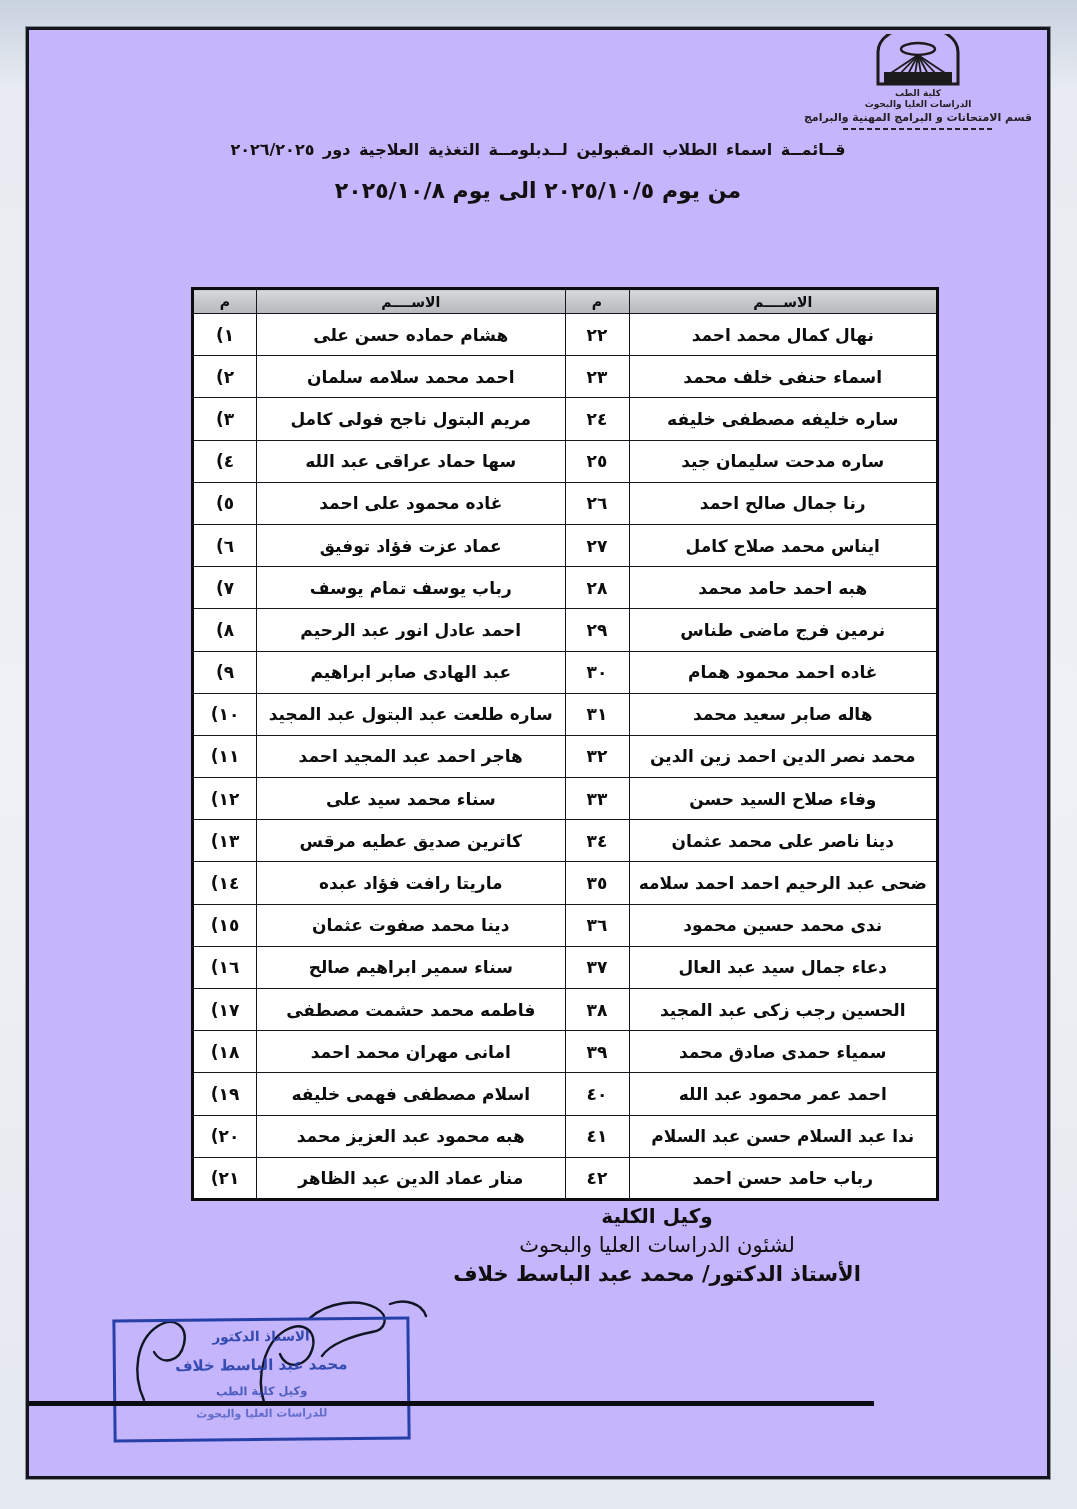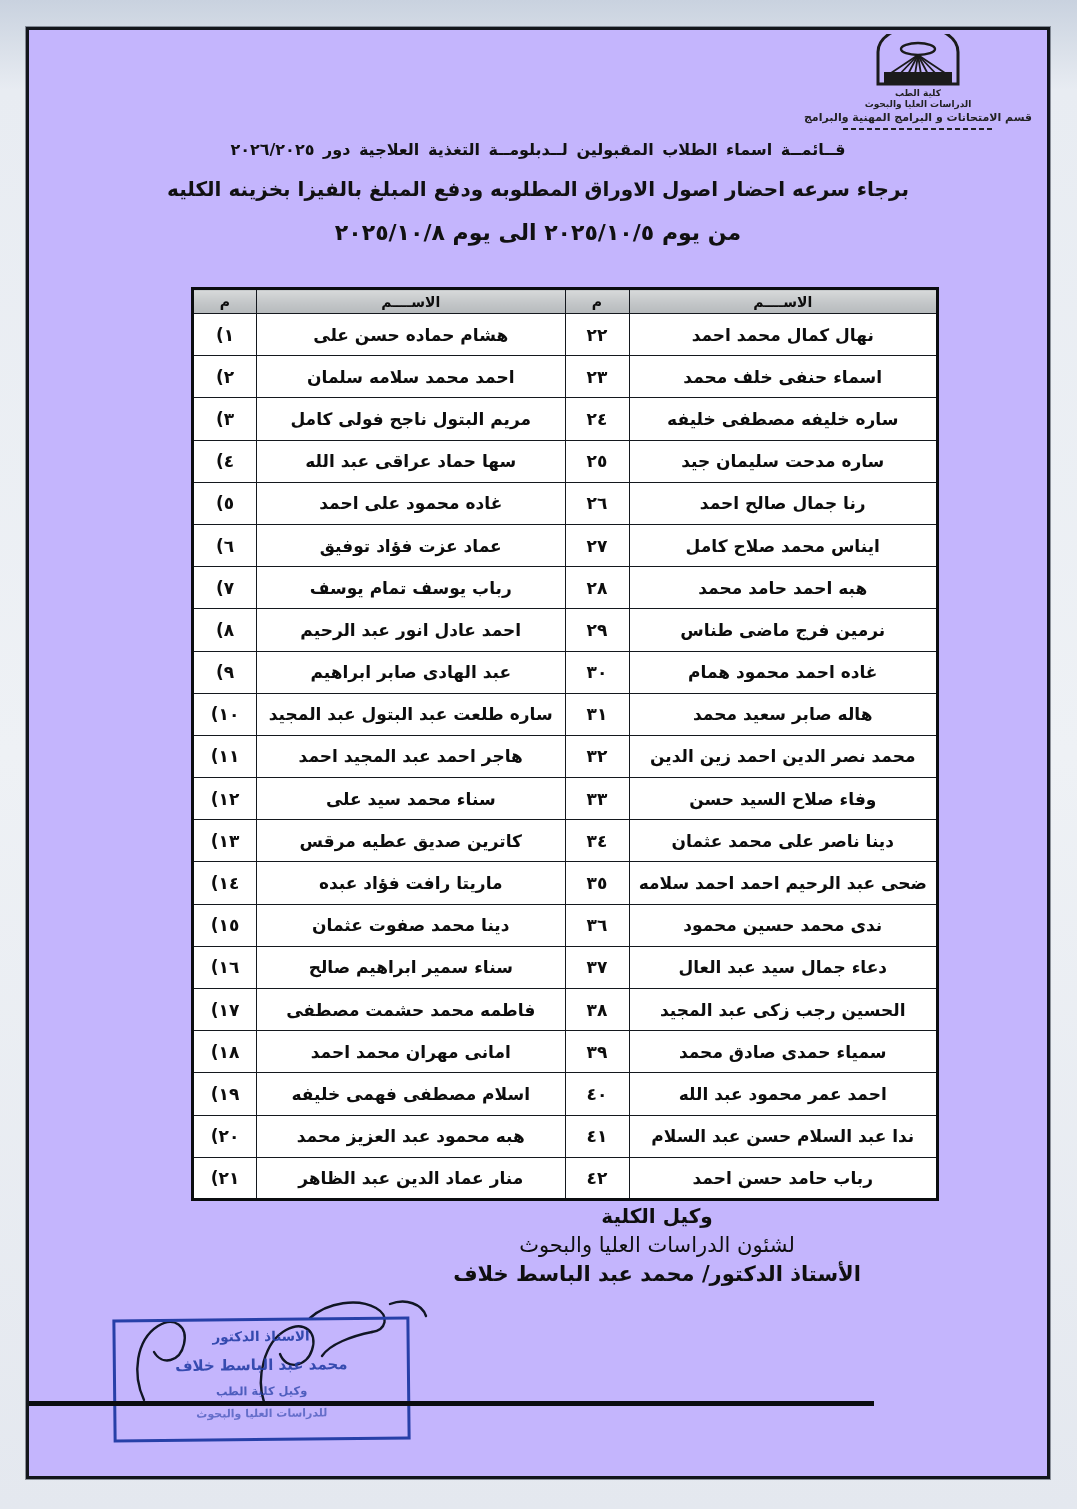--- a/index.html
+++ b/index.html
@@ -240,21 +240,20 @@
       <rect x="12" y="38" width="68" height="11" fill="#1b1b1b"></rect>
     </svg>
     <div class="lh-line lh-1">كلية الطب</div>
     <div class="lh-line lh-2">الدراسات العليا والبحوث</div>
     <div class="lh-line lh-3">قسم الامتحانات و البرامج المهنية والبرامج</div>
     <div class="lh-rule"></div>
   </div>
 
   <div class="titles">
     <div class="title-main">قــائمــة اسماء الطلاب المقبولين  لــدبلومــة التغذية العلاجية دور ٢٠٢٦/٢٠٢٥</div>
-    <div class="title-sub">برجاء سرعه احضار اصول الاوراق المطلوبه ودفع المبلغ بالفيزا بخزينه الكليه</div>
     <div class="title-dates">من يوم ٢٠٢٥/١٠/٥ الى يوم ٢٠٢٥/١٠/٨</div>
   </div>
 
   <div class="table-wrap">
     <table class="roster">
       <colgroup>
         <col class="col-name">
           <col class="col-num">
           <col class="col-name">
           <col class="col-num">

